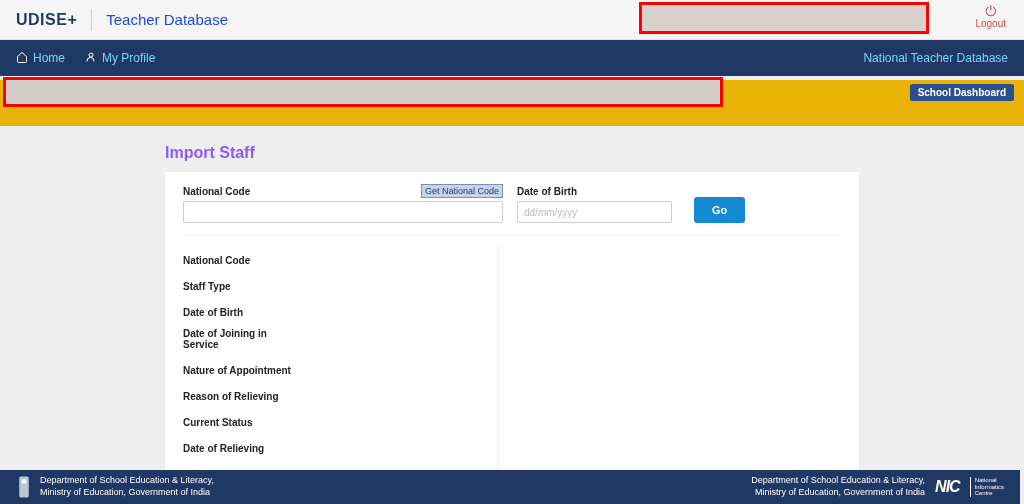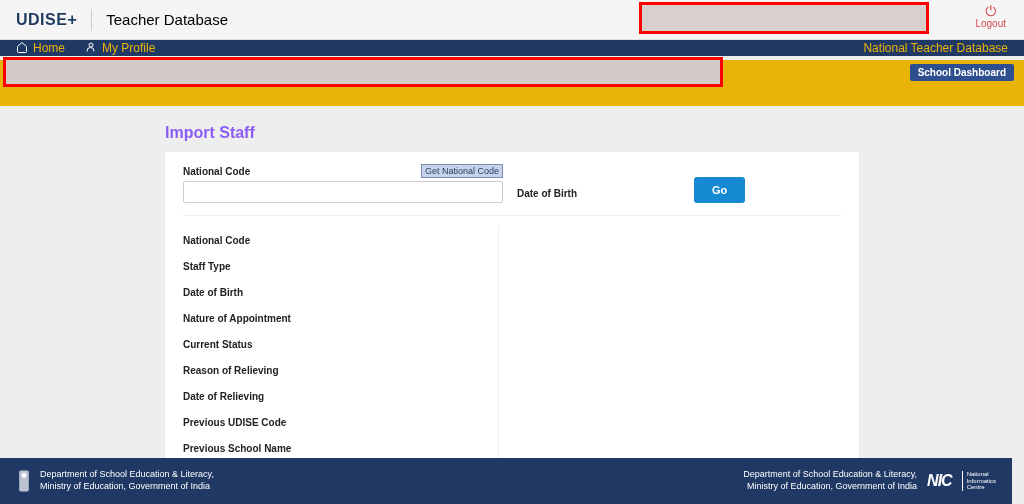--- a/index.html
+++ b/index.html
@@ -31,21 +31,21 @@
       color: #1f3a5f;
       letter-spacing: 0.5px;
     }
     .divider-v {
       width: 1px;
       height: 22px;
       background: #ccc;
     }
     .app-title {
       font-size: 15px;
-      color: #000000;
+      color: #1d4ed8;
       font-weight: 400;
     }
     .redbox-top {
       position: absolute;
       right: 95px;
       top: 2px;
       width: 290px;
       height: 32px;
       border: 3px solid #ff0000;
       background: #d9cfcc;
@@ -59,25 +59,25 @@
       font-size: 10px;
       cursor: pointer;
     }
     .logout-icon {
       font-size: 14px;
       display: block;
       line-height: 1;
     }
     .navbar {
       background: #203864;
-      height: 16px;
+      height: 36px;
       display: flex;
       align-items: center;
       padding: 0 16px;
-      color: #eab308;
+      color: #7dd3fc;
       font-size: 12px;
     }
     .nav-left { display: flex; gap: 20px; align-items: center; }
     .nav-item { display: flex; align-items: center; gap: 5px; cursor: pointer; }
     .nav-icon { font-size: 12px; }
     .nav-right { margin-left: auto; font-size: 12px; }
     .subheader {
       background: #eab308;
       height: 46px;
       position: relative;
@@ -185,23 +185,23 @@
       font-size: 10px;
       font-weight: 700;
       color: #222;
       display: inline-block;
       max-width: 120px;
     }
     .footer {
       position: absolute;
       bottom: 0;
       left: 0;
-      right: 12px;
+      right: 4px;
       background: #203864;
-      height: 46px;
+      height: 34px;
       color: #fff;
       display: flex;
       align-items: center;
       padding: 0 16px;
       font-size: 9px;
     }
     .footer-left { display: flex; align-items: center; gap: 8px; }
     .footer-emblem {
       width: 16px;
       height: 24px;
@@ -276,31 +276,33 @@
     <div class="page-title">Import Staff</div>
     <div class="card">
       <div class="form-row">
         <div class="form-group nc">
           <span class="form-label">National Code</span>
           <span class="get-national">Get National Code</span>
           <input type="text" value="" style="">
         </div>
         <div class="form-group dob">
           <span class="form-label">Date of Birth</span>
+          <input type="text" placeholder="dd/mm/yyyy" style="">
         </div>
         <button class="go-btn">Go</button>
       </div>
       <div class="detail-section">
         <div class="detail-col">
           <div class="detail-row"><span class="detail-label">National Code</span></div>
           <div class="detail-row"><span class="detail-label">Staff Type</span></div>
           <div class="detail-row"><span class="detail-label">Date of Birth</span></div>
+          <div class="detail-row"><span class="detail-label">Date of Joining in Service</span></div>
           <div class="detail-row"><span class="detail-label">Nature of Appointment</span></div>
+          <div class="detail-row"><span class="detail-label">Reason of Relieving</span></div>
           <div class="detail-row"><span class="detail-label">Current Status</span></div>
-          <div class="detail-row"><span class="detail-label">Reason of Relieving</span></div>
           <div class="detail-row"><span class="detail-label">Date of Relieving</span></div>
           <div class="detail-row"><span class="detail-label">Previous UDISE Code</span></div>
           <div class="detail-row"><span class="detail-label">Previous School Name</span></div>
         </div>
       </div>
     </div>
   </div>
 </div>
 
 <div class="footer">

